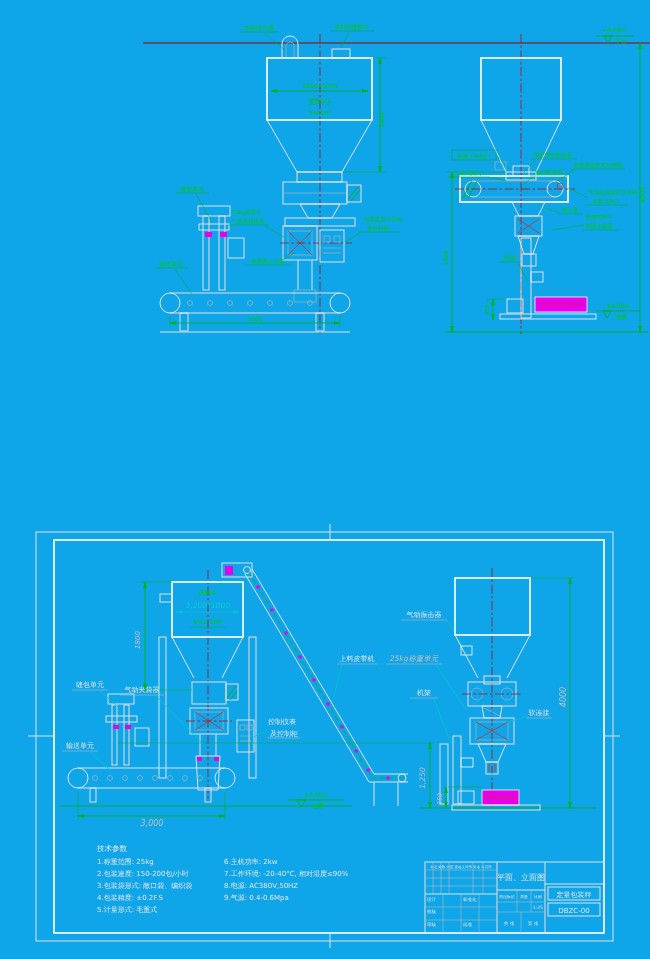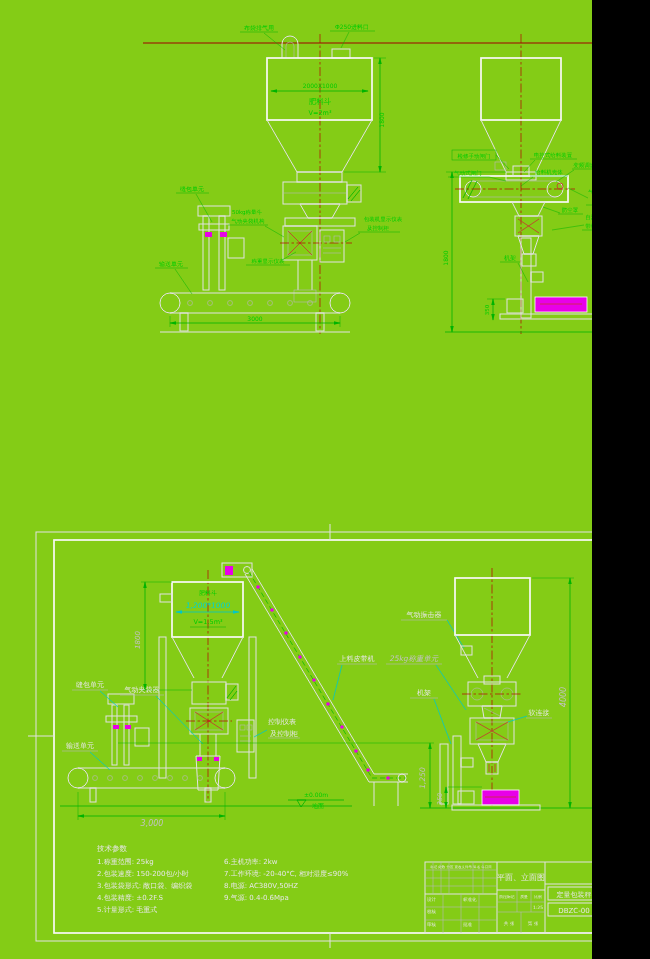--- a/index.html
+++ b/index.html
@@ -1,16 +1,16 @@
 <!DOCTYPE html>
 <html><head>
 <meta charset="utf-8">
 <style>
   html,body{margin:0;padding:0;background:#000;}
-  #stage{position:relative;width:592px;height:959px;background:#84cc16;overflow:hidden;}
+  #stage{position:relative;width:650px;height:959px;background:#0ea5e9;overflow:hidden;}
   svg{display:block;}
   .w{stroke:#e2e2e2;stroke-width:1;fill:none;}
   .w2{stroke:#f8f8f8;stroke-width:1.7;fill:none;}
   .wt{stroke:#b8b8b8;stroke-width:.6;fill:none;}
   .g{stroke:#00b400;stroke-width:.8;fill:none;}
   .gt{stroke:#00b400;stroke-width:.5;fill:none;}
   .c{stroke:#00c8c8;stroke-width:.8;fill:none;}
   .r{stroke:#c83232;stroke-width:.8;fill:none;}
   .cl{stroke:#b40000;stroke-width:.7;fill:none;stroke-dasharray:9 2.5 2.5 2.5;}
   .mg{fill:#e800e8;stroke:none;}

